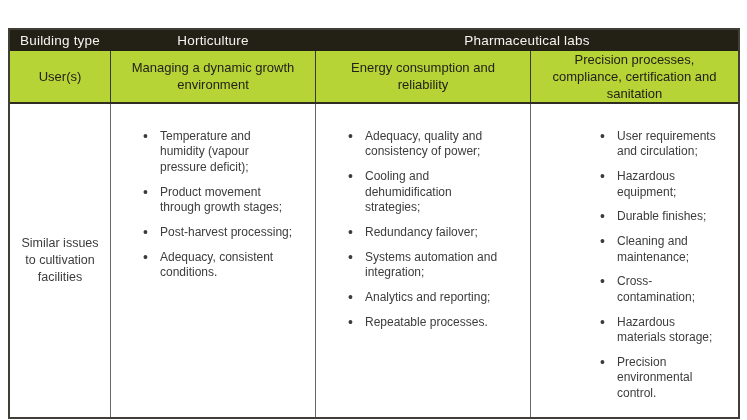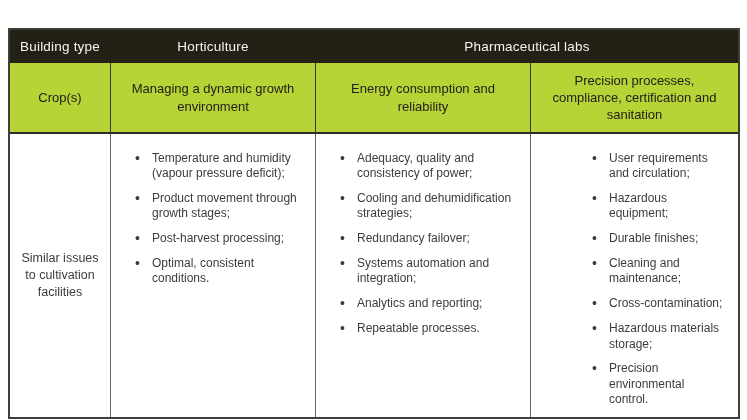--- a/index.html
+++ b/index.html
@@ -32,21 +32,21 @@
   .row-details .cell + .cell { border-left:1.5px solid #6b695f; }
 
   .mid {
     display:flex; align-items:center; justify-content:center;
     text-align:center; padding:0 10px;
   }
   .row-head .mid { font-size:13.5px; letter-spacing:.2px; }
   .row-issues .mid { font-size:13px; line-height:1.32; }
   .details-label { font-size:12.5px; line-height:1.38; padding:3px 6px; }
 
-  ul.issue-list { list-style:none; padding:9px 6px 0 15px; margin:8px; }
+  ul.issue-list { list-style:none; padding:9px 6px 0 15px; margin:16px; }
   ul.issue-list li {
     position:relative; padding-left:18px; margin-bottom:9.5px;
     font-size:12px; line-height:1.28; color:#3c3c3c;
   }
   ul.issue-list li::before {
     content:"\2022";
     position:absolute; left:1px; top:-1px;
     font-size:14px; color:#3c3c3c;
   }
 </style>
@@ -55,35 +55,35 @@
 
 <div class="tbl">
 
   <div class="row row-head">
     <div class="cell c1 mid">Building type</div>
     <div class="cell c2 mid">Horticulture</div>
     <div class="cell c4 mid">Pharmaceutical labs</div>
   </div>
 
   <div class="row row-issues">
-    <div class="cell c1 mid">Crop(s)</div>
+    <div class="cell c1 mid">User(s)</div>
     <div class="cell c2 mid">Managing a dynamic growth environment</div>
     <div class="cell c3 mid">Energy consumption and reliability</div>
     <div class="cell c4 mid">Precision processes, compliance, certification and sanitation</div>
   </div>
 
   <div class="row row-details">
     <div class="cell c1 mid details-label">Similar issues to cultivation facilities</div>
 
     <div class="cell c2">
       <ul class="issue-list">
         <li>Temperature and humidity (vapour pressure deficit);</li>
         <li>Product movement through growth stages;</li>
         <li>Post-harvest processing;</li>
-        <li>Optimal, consistent conditions.</li>
+        <li>Adequacy, consistent conditions.</li>
       </ul>
     </div>
 
     <div class="cell c3">
       <ul class="issue-list">
         <li>Adequacy, quality and consistency of power;</li>
         <li>Cooling and dehumidification strategies;</li>
         <li>Redundancy failover;</li>
         <li>Systems automation and integration;</li>
         <li>Analytics and reporting;</li>

